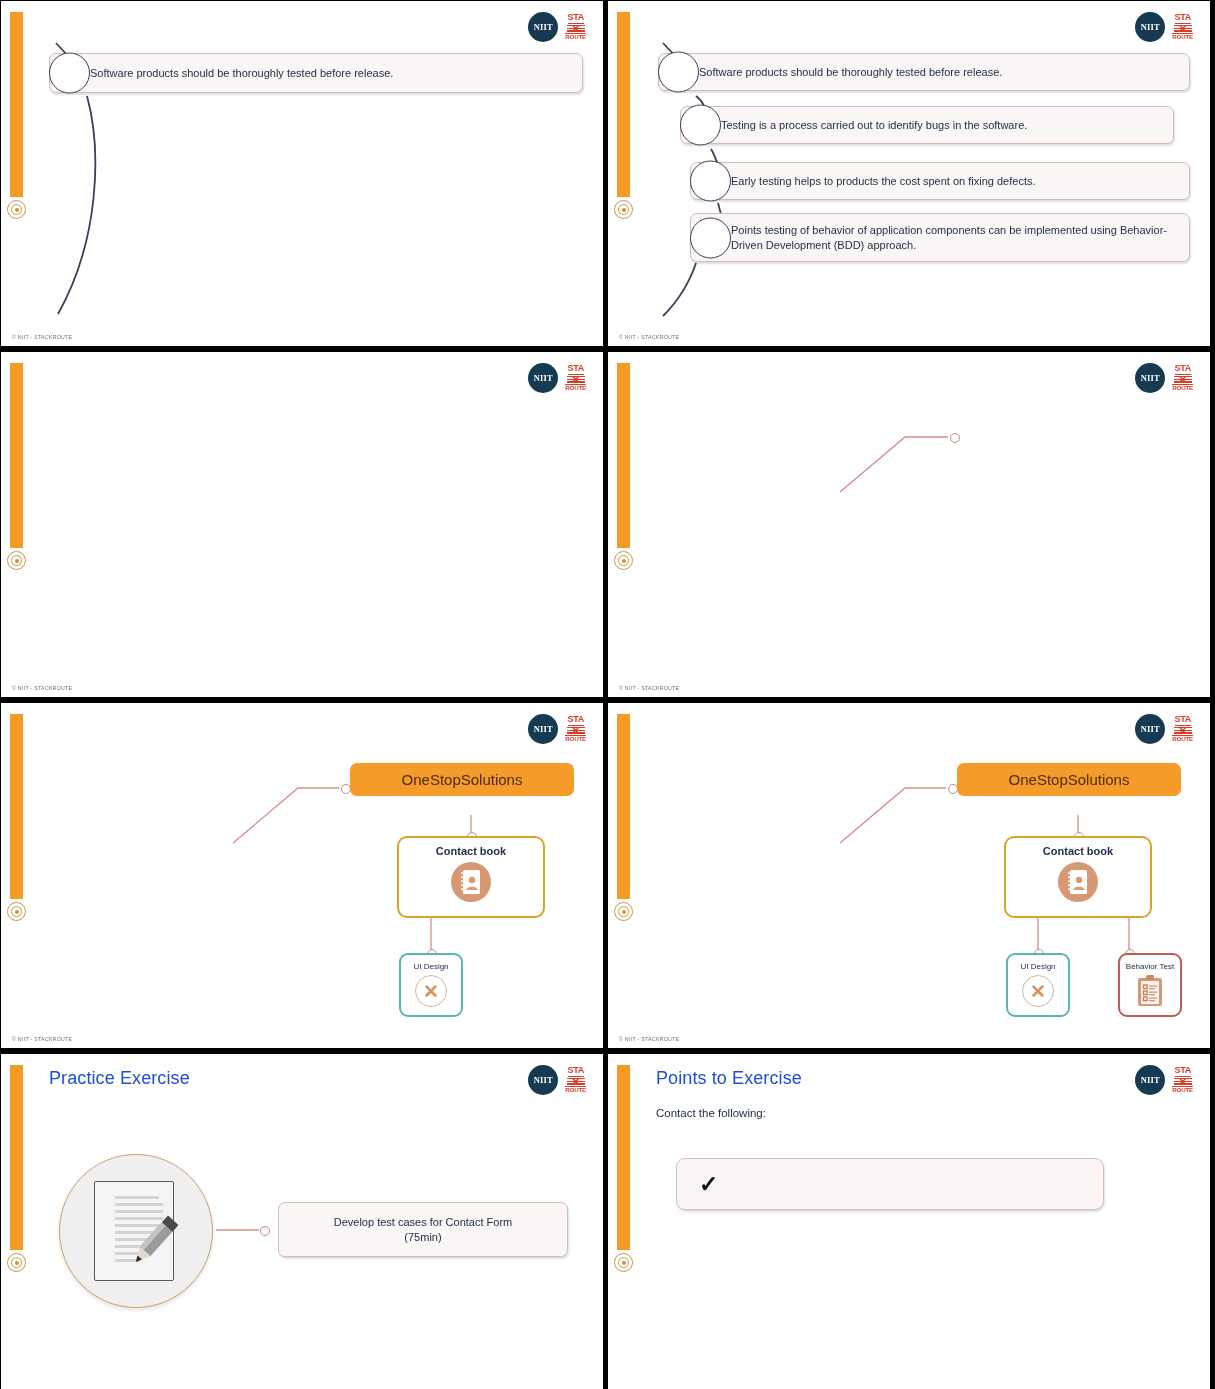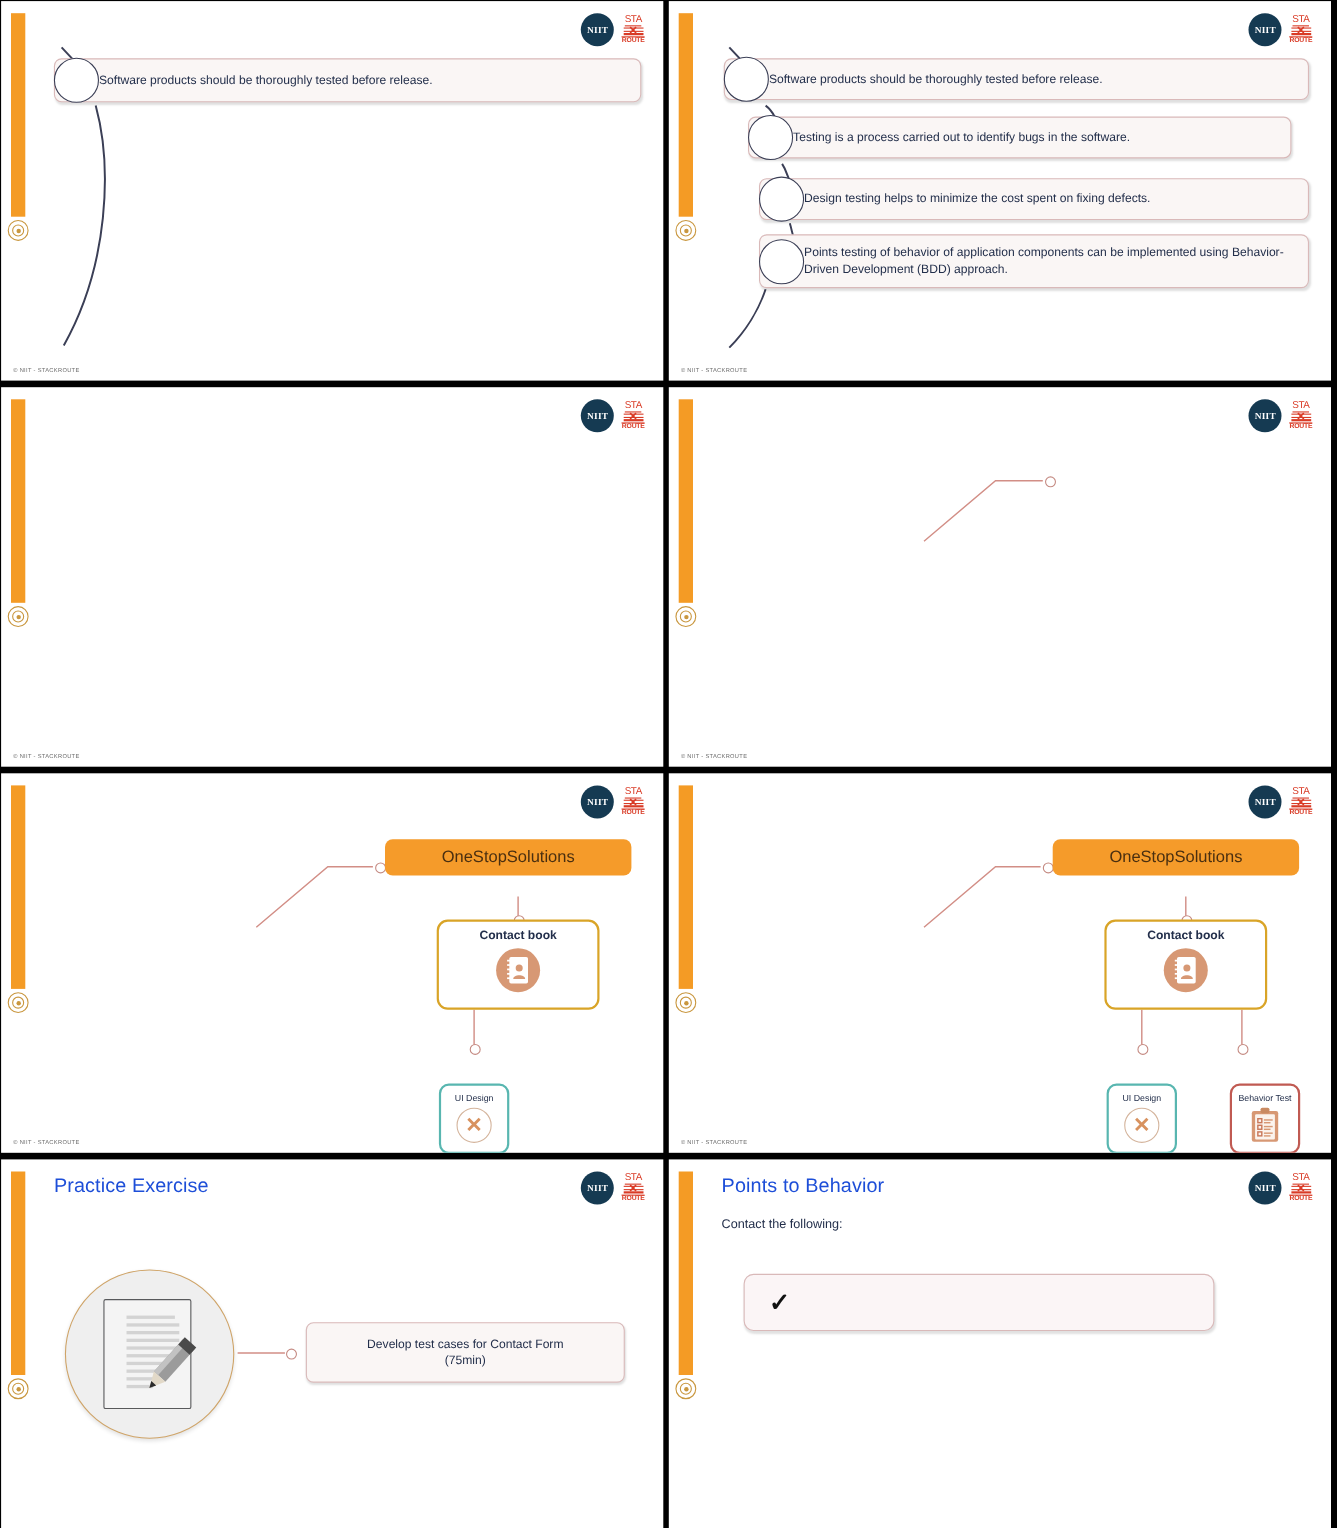--- a/index.html
+++ b/index.html
@@ -37,21 +37,21 @@
   }
   
   .logo{position:absolute;right:17px;top:11px;display:flex;align-items:center;gap:7px;}
   .logo-niit{
     width:30px;height:30px;border-radius:50%;background:#153A52;
     display:flex;align-items:center;justify-content:center;
     color:#fff;font-size:8.5px;font-weight:bold;letter-spacing:.2px;
     font-family:"Liberation Serif",serif;
   }
   .logo-sr{display:flex;flex-direction:column;align-items:center;line-height:1;}
-  .logo-sr .t1{font-size:9px;font-weight:normal;color:#D93B26;letter-spacing:-.4px;
+  .logo-sr .t1{font-size:9px;font-weight:bold;color:#D93B26;letter-spacing:-.4px;
     border-bottom:1.2px solid #D93B26;padding-bottom:.5px;}
   .logo-sr .mid{width:18px;height:7px;position:relative;margin:1px 0;}
   .logo-sr .mid span{position:absolute;left:0;right:0;height:1.6px;background:#D93B26;}
   .logo-sr .mid span:nth-child(1){top:0;}
   .logo-sr .mid span:nth-child(2){top:2.7px;}
   .logo-sr .mid span:nth-child(3){top:5.4px;}
   .logo-sr .mid .x{position:absolute;left:4px;top:-1px;width:10px;height:9px;
     color:#D93B26;font-size:10px;font-weight:bold;line-height:9px;text-align:center;}
   .logo-sr .t2{font-size:6.2px;font-weight:bold;color:#D93B26;letter-spacing:-.2px;
     border-top:1.2px solid #D93B26;padding-top:.5px;}
@@ -84,21 +84,20 @@
     padding-top:7px;
   }
   .cardbox .ttl{font-size:11px;font-weight:bold;color:#232f4b;}
   .cb-icon{width:40px;height:40px;border-radius:50%;background:#D79874;
     margin-top:5px;display:flex;align-items:center;justify-content:center;}
   
   .leafcard{
     position:absolute;background:#fff;border:2.5px solid #58B6B0;border-radius:9px;
     box-sizing:border-box;display:flex;flex-direction:column;align-items:center;
     padding-top:7px;
-    margin-top:32px;
   }
   .leafcard.red{border-color:#C05A52;}
   .leafcard .ttl{font-size:8px;color:#232f4b;}
   .x-circle{width:30px;height:30px;border-radius:50%;border:1px solid #D4B49C;
     margin-top:4px;display:flex;align-items:center;justify-content:center;
     color:#D8925F;font-size:19px;font-weight:bold;line-height:1;}
   .node{position:absolute;width:8px;height:8px;border-radius:50%;
     background:#fff;border:1.3px solid #C58B83;}
   
   .slide-title{
@@ -202,21 +201,21 @@
       <div class="bubble" style="width:532px;min-height:38px;display:flex;align-items:center;">Software products should be thoroughly tested before release.</div>
     </div>
 
     <div class="callout" style="left:72px;top:105px;width:510px;">
       <div class="circ"></div>
       <div class="bubble" style="width:494px;min-height:38px;display:flex;align-items:center;">Testing is a process carried out to identify bugs in the software.</div>
     </div>
 
     <div class="callout" style="left:82px;top:161px;width:500px;">
       <div class="circ"></div>
-      <div class="bubble" style="width:500px;min-height:38px;display:flex;align-items:center;">Design testing helps to minimize the cost spent on fixing defects.</div>
+      <div class="bubble" style="width:500px;min-height:38px;display:flex;align-items:center;">Early testing helps to products the cost spent on fixing defects.</div>
     </div>
 
     <div class="callout" style="left:82px;top:212px;width:500px;">
       <div class="circ"></div>
       <div class="bubble" style="width:500px;min-height:48px;display:flex;align-items:center;">Points testing of behavior of application components can be implemented using Behavior-Driven Development (BDD) approach.</div>
     </div>
 
     <div class="footer">© NIIT - STACKROUTE</div>
   </div>
 
@@ -486,21 +485,21 @@
         <div class="mid">
           <span></span>
             <span></span>
             <span></span>
             <div class="x">✕</div>
         </div>
         <div class="t2">ROUTE</div>
       </div>
     </div>
 
-    <div class="slide-title">Points to Behavior</div>
+    <div class="slide-title">Points to Exercise</div>
     <div class="subtext">Contact the following:</div>
 
     <div class="check-bubble" style="left:68px;top:104px;width:428px;height:52px;">
       <div class="ck">✓</div>
     </div>
 
   </div>
 
 </div>
 

